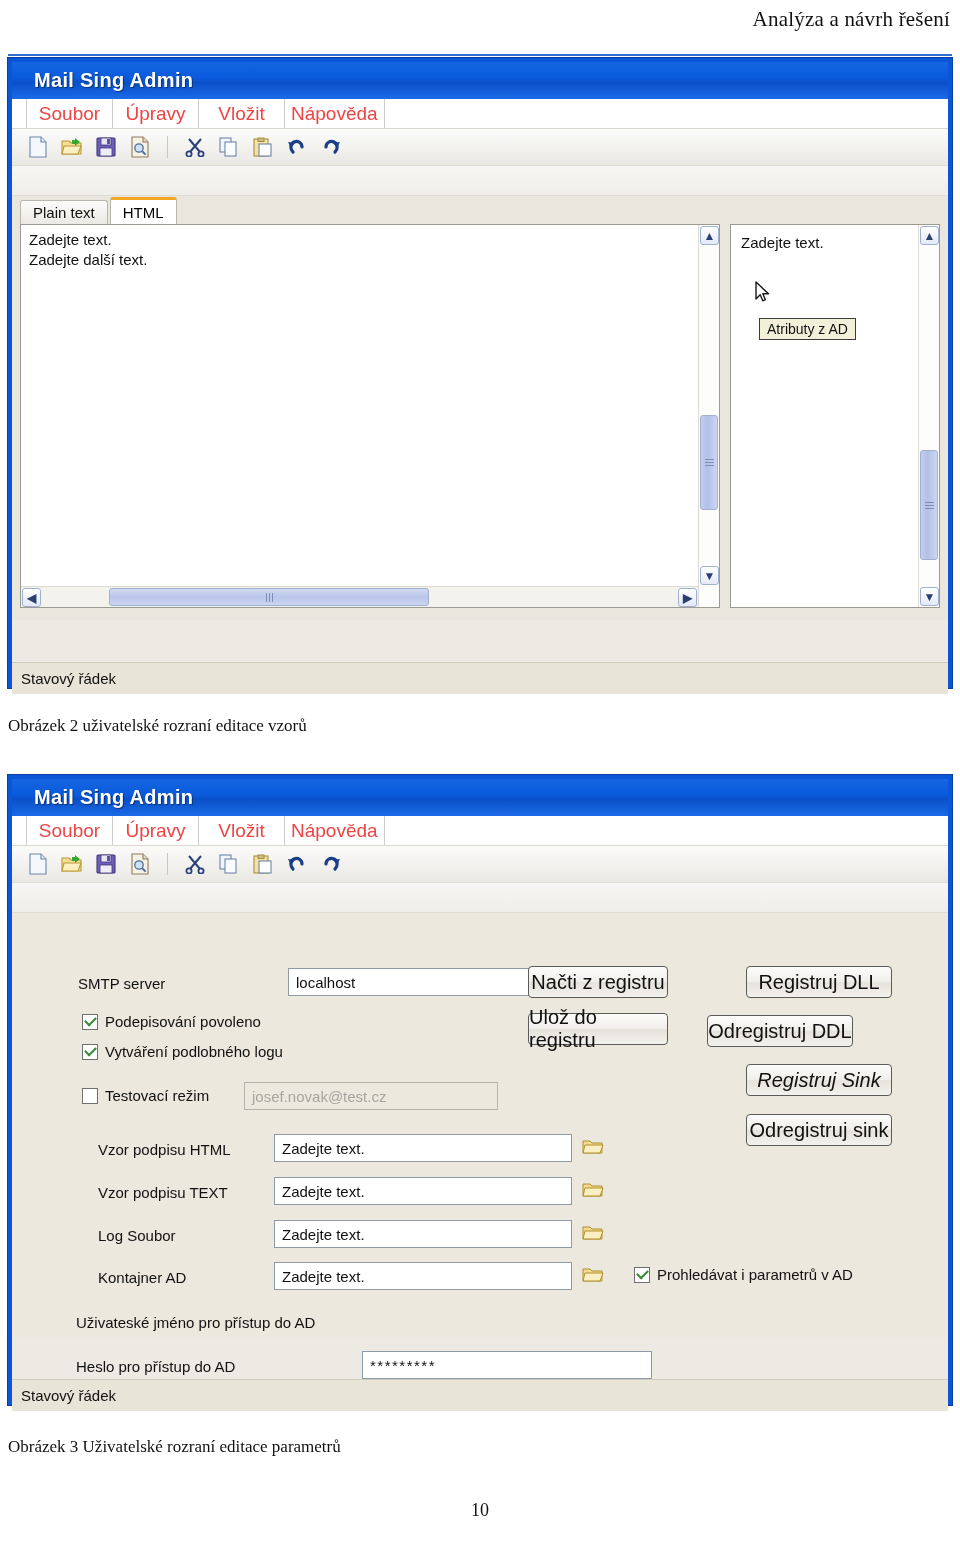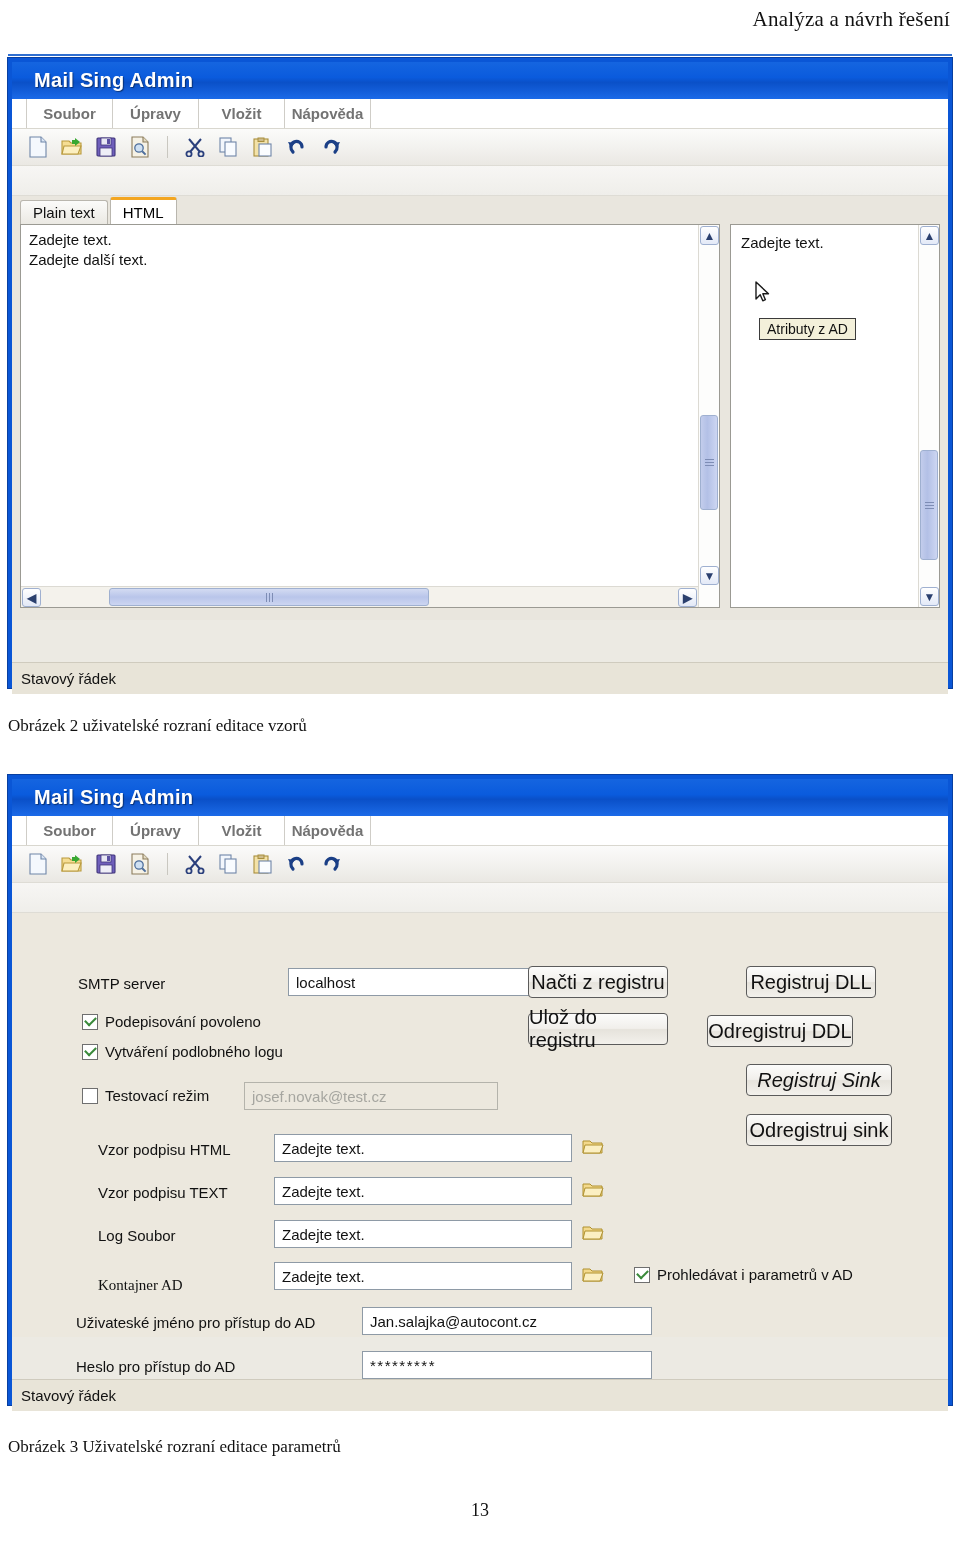--- a/index.html
+++ b/index.html
@@ -43,25 +43,24 @@
     text-shadow: 1px 1px 1px rgba(0,0,0,.45);
     letter-spacing: .3px;
   }
   .menubar {
     height: 30px; background: #ffffff;
     border-bottom: 1px solid #d9d7cf;
     display: flex; align-items: stretch;
   }
   .menu-item {
     display: flex; align-items: center; justify-content: center;
-    font-size: 15px; color: #737373;
+    font-size: 19px; color: #ef4444;
     border-left: 1px solid #cfcdc7;
     padding: 0 6px;
     min-width: 86px;
-    font-weight: bold;
   }
   .menu-item:first-child { border-left: 1px solid #cfcdc7; margin-left: 14px; }
   .menu-spacer {
     width: 14px; border-left: 1px solid #cfcdc7;
   }
   .toolbar {
     height: 37px;
     background: linear-gradient(to bottom,#fbfbfa 0%,#f2f1ee 55%,#eae8e3 100%);
     border-bottom: 1px solid #dedcd5;
     display: flex; align-items: center; padding-left: 12px; gap: 6px;
@@ -482,57 +481,56 @@
 
       <div class="lbl" style="left:86px; top:314px;">Log Soubor</div>
       <div class="txtbox" style="left:262px; top:307px; width:298px;">Zadejte text.</div>
       <div class="folder-icon" style="left:570px; top:311px;">
         <svg width="22" height="18" viewBox="0 0 22 18">
             <path d="M1 3h7l2 2h10v10H1z" fill="#f3d98c" stroke="#b0912f" stroke-width="1"></path>
             <path d="M3 7h18l-3 8H1z" fill="#fbefc2" stroke="#b0912f" stroke-width="1"></path>
           </svg>
       </div>
 
-      <div class="lbl" style="left:86px; top:364px;font-family:Liberation Serif, serif;">Kontajner AD</div>
+      <div class="lbl" style="left:86px; top:356px;">Kontajner AD</div>
       <div class="txtbox" style="left:262px; top:349px; width:298px;">Zadejte text.</div>
       <div class="folder-icon" style="left:570px; top:353px;">
         <svg width="22" height="18" viewBox="0 0 22 18">
             <path d="M1 3h7l2 2h10v10H1z" fill="#f3d98c" stroke="#b0912f" stroke-width="1"></path>
             <path d="M3 7h18l-3 8H1z" fill="#fbefc2" stroke="#b0912f" stroke-width="1"></path>
           </svg>
       </div>
       <div class="chk" style="left:622px; top:353px;">
         <span class="chk-box checked"></span>
         <span>Prohledávat i parametrů v AD</span>
       </div>
 
       <div class="folder-icon" style="left:570px; top:225px;">
         <svg width="22" height="18" viewBox="0 0 22 18">
             <path d="M1 3h7l2 2h10v10H1z" fill="#f3d98c" stroke="#b0912f" stroke-width="1"></path>
             <path d="M3 7h18l-3 8H1z" fill="#fbefc2" stroke="#b0912f" stroke-width="1"></path>
           </svg>
       </div>
 
       <div class="lbl" style="left:64px; top:401px;">Uživateské jméno pro přístup do AD</div>
-      <div class="txtbox" style="left:350px; top:394px; width:290px;">Jan.salajka@autocont.cz</div>
 
       <div class="lbl" style="left:64px; top:445px;">Heslo pro přístup do AD</div>
       <div class="txtbox" style="left:350px; top:438px; width:290px; letter-spacing:1.5px;">*********</div>
 
       <div class="btn" style="left:516px; top:53px; width:140px;">Načti z registru</div>
       <div class="btn" style="left:516px; top:100px; width:140px;">Ulož do registru</div>
 
-      <div class="btn" style="left:734px; top:53px; width:130px;">Registruj DLL</div>
+      <div class="btn" style="left:734px; top:53px; width:146px;">Registruj DLL</div>
       <div class="btn" style="left:695px; top:102px; width:146px;">Odregistruj DDL</div>
       <div class="btn" style="left:734px; top:151px; width:146px;font-style:italic;">Registruj Sink</div>
       <div class="btn" style="left:734px; top:201px; width:146px;">Odregistruj sink</div>
     </div>
 
     <div class="statusbar">
       <span>Stavový řádek</span>
     </div>
   </div>
 
   <div class="caption" style="top:1437px;">Obrázek 3 Uživatelské rozraní editace parametrů</div>
 
-  <div class="pagenum" style="top:1500px;">13</div>
+  <div class="pagenum" style="top:1500px;">10</div>
 
 </div>
 
 </body></html>

